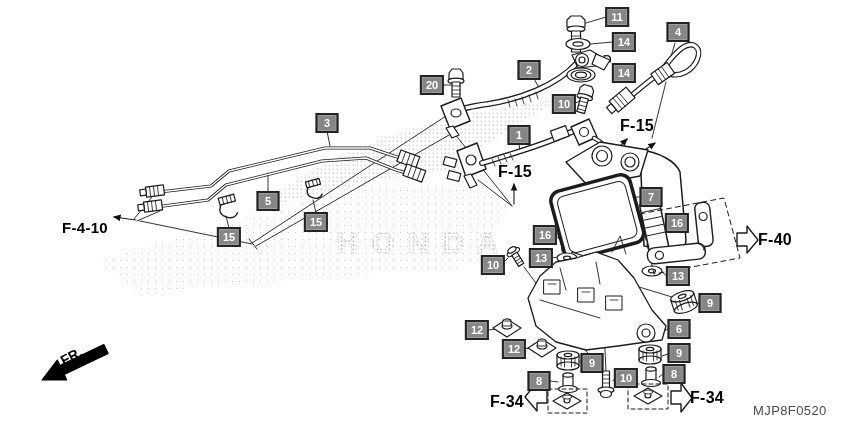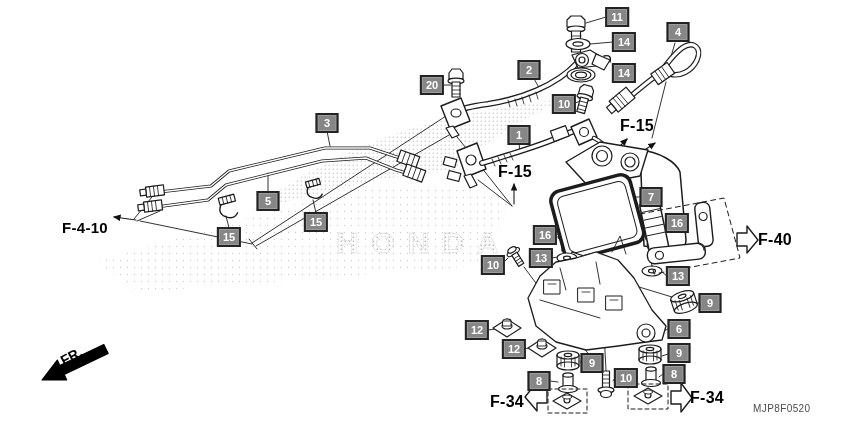--- a/index.html
+++ b/index.html
@@ -7,21 +7,21 @@
          font-family:"Liberation Sans",sans-serif;}
   .stage svg{position:absolute;left:0;top:0;}
   .callout{position:absolute;transform:translate(-50%,-50%);
            background:#868686;border:2px solid #232323;color:#fff;
            font-weight:bold;font-size:11px;line-height:1;
            padding:3px 4px 2px 4px;min-width:11px;text-align:center;
            box-shadow:inset 0 0 0 1px #9d9d9d;}
   .ref{position:absolute;transform:translate(-50%,-50%);
        color:#000;font-weight:bold;font-size:16px;letter-spacing:.3px;white-space:nowrap;text-align:center;}
   .ref.small{font-size:15px;}
-  .part-code{position:absolute;left:753px;top:403px;font-size:10px;color:#4c4c4c;
+  .part-code{position:absolute;left:753px;top:403px;font-size:13px;color:#4c4c4c;
              letter-spacing:.4px;}
   .fr-label{position:absolute;left:60px;top:348px;font-weight:bold;font-size:14px;
             color:#000;transform:rotate(-28deg);}
 </style>
 </head>
 <body>
 
 <div class="stage">
 
 <svg width="842" height="421" viewBox="0 0 842 421">

